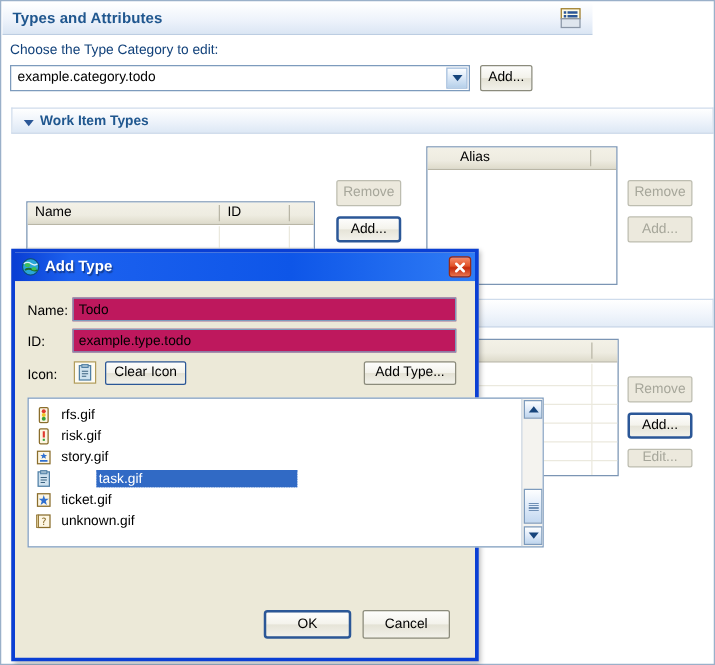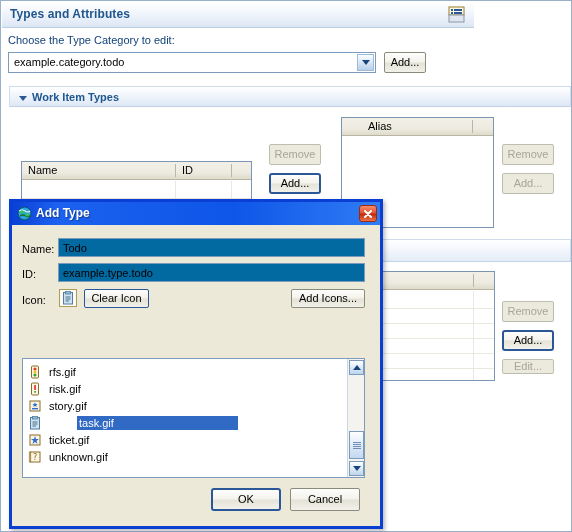--- a/index.html
+++ b/index.html
@@ -253,21 +253,21 @@
 
   .fld-label {
     position: absolute;
     font-size: 11px;
     color: #000;
   }
   .text-input {
     position: absolute;
     box-sizing: border-box;
     border: 1px solid #7d9bbd;
-    background: #0369a1;
+    background: #be185d;
     font-family: "Liberation Sans", sans-serif;
     font-size: 11px;
     color: #000;
     padding: 0 4px;
     line-height: 18px;
   }
   #lbl-name  { left: 22px; top: 243px; }
   #in-name   { left: 58px; top: 238px; width: 307px; height: 19px; }
   #lbl-id    { left: 22px; top: 268px; }
   #in-id     { left: 58px; top: 263px; width: 307px; height: 19px; }
@@ -283,26 +283,25 @@
     display: flex; align-items: center; justify-content: center;
   }
   #btn-clear-icon { position: absolute; left: 84px; top: 289px; width: 65px; height: 19px;
                     border: 1px solid #2b5797; }
   #btn-add-icons  { position: absolute; left: 291px; top: 289px; width: 74px; height: 19px; }
 
   
   #icon-list {
     position: absolute;
     left: 22px; top: 318px;
-    width: 343px; height: 120px;
+    width: 413px; height: 120px;
     box-sizing: border-box;
     border: 1px solid #7d9bbd;
     background: #ffffff;
     overflow: hidden;
-    margin-top: 40px;
   }
   .list-item {
     position: absolute;
     left: 2px;
     height: 17px;
     width: 320px;
     display: flex;
     align-items: center;
   }
   .list-item .li-icon {
@@ -492,21 +491,21 @@
 
   <span class="fld-label" id="lbl-icon">Icon:</span>
   <span class="icon-preview">
     <svg width="14" height="14" viewBox="0 0 14 14">
       <rect x="2.5" y="1.5" width="9" height="11.5" fill="#cfe2ef" stroke="#4f7fa5" stroke-width="1"></rect>
       <rect x="4.5" y="0.5" width="5" height="2.5" fill="#9bb9cd" stroke="#4f7fa5" stroke-width="0.8"></rect>
       <path d="M4.5 6 H9.5 M4.5 8 H9.5 M4.5 10 H8" stroke="#3b6280" stroke-width="0.9"></path>
     </svg>
   </span>
   <div class="btn" id="btn-clear-icon">Clear Icon</div>
-  <div class="btn" id="btn-add-icons">Add Icons...</div>
+  <div class="btn" id="btn-add-icons">Add Type...</div>
 
   <div id="icon-list">
 
     <div class="list-item" style="top:4px;">
       <span class="li-icon">
         <svg width="14" height="14" viewBox="0 0 14 14">
           <rect x="3.5" y="1" width="7" height="12" rx="1" fill="#fdf6e3" stroke="#8a6d2b" stroke-width="1"></rect>
           <circle cx="7" cy="4" r="1.6" fill="#e03a2f"></circle>
           <circle cx="7" cy="7" r="1.6" fill="#efc52a"></circle>
           <circle cx="7" cy="10" r="1.6" fill="#3aa13a"></circle>

